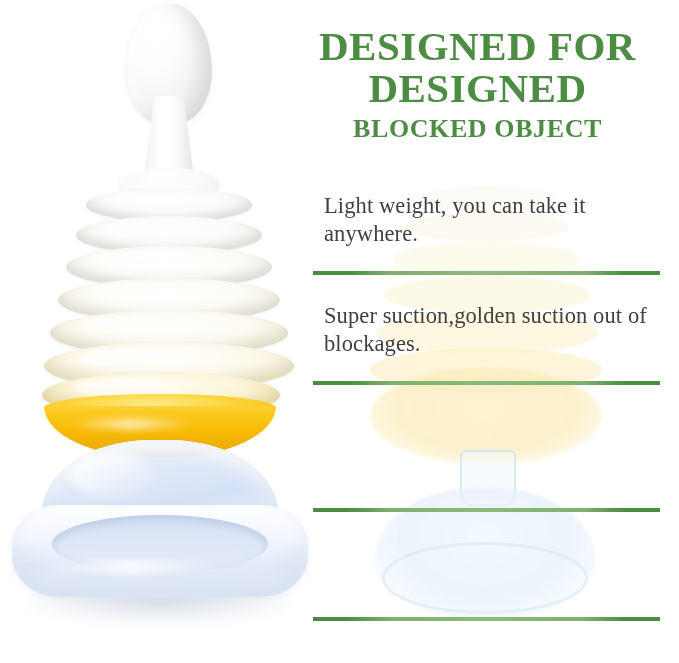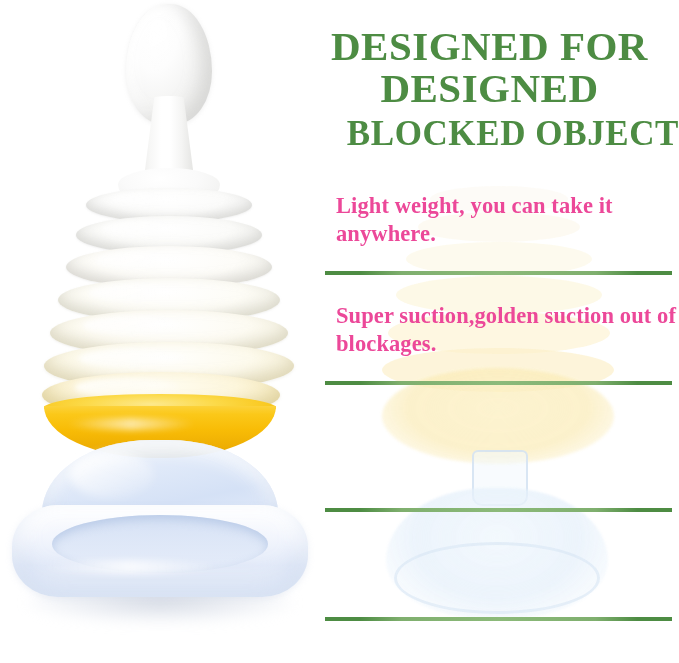--- a/index.html
+++ b/index.html
@@ -185,21 +185,21 @@
     left:40px; top:560px;
     width:180px; height:14px;
     border-radius:50%;
     background:linear-gradient(90deg, rgba(255,255,255,0), rgba(255,255,255,0.75), rgba(255,255,255,0));
     filter:blur(3px);
   }
 
   
   #text-panel {
     position:absolute;
-    left:300px; top:0;
+    left:288px; top:0;
     width:379px; height:506px;
   }
 
   
   #watermark {
     position:absolute;
     left:60px; top:150px;
     width:300px; height:470px;
     opacity:0.92;
     pointer-events:none;
@@ -256,32 +256,32 @@
     width:379px;
     text-align:center;
     color:#4d8c43;
     font-family:"Liberation Serif", serif;
     font-weight:bold;
     letter-spacing:0.5px;
     line-height:1.02;
   }
   #heading .h-line-1,
   #heading .h-line-2 { font-size:41px; display:block; }
-  #heading .h-line-3 { font-size:35px; display:block; margin-top:6px; letter-spacing:0.6px;text-align:right; }
+  #heading .h-line-3 { font-size:26px; display:block; margin-top:6px; letter-spacing:0.6px; }
 
   
   .feature {
     position:absolute;
     left:36px;
     width:343px;
   }
   .feature-text {
-    color:#ec4899;
+    color:#404040;
     font-family:"Liberation Serif", serif;
-    font-weight:bold;
+    font-weight:normal;
     font-size:22.5px;
     line-height:1.26;
     letter-spacing:0.1px;
     position:relative;
     z-index:2;
   }
   .divider {
     position:absolute;
     left:25px;
     width:347px;

